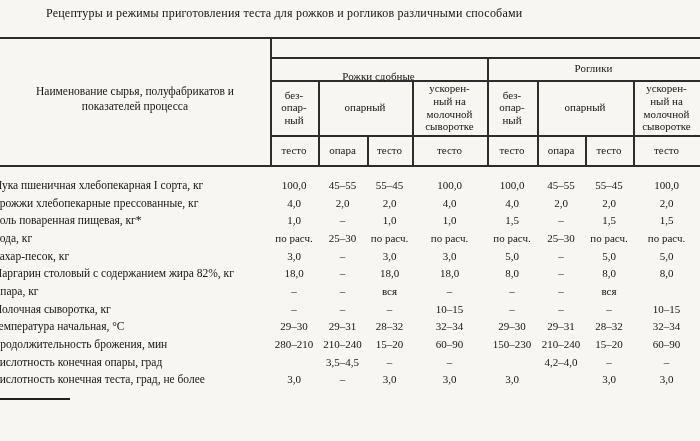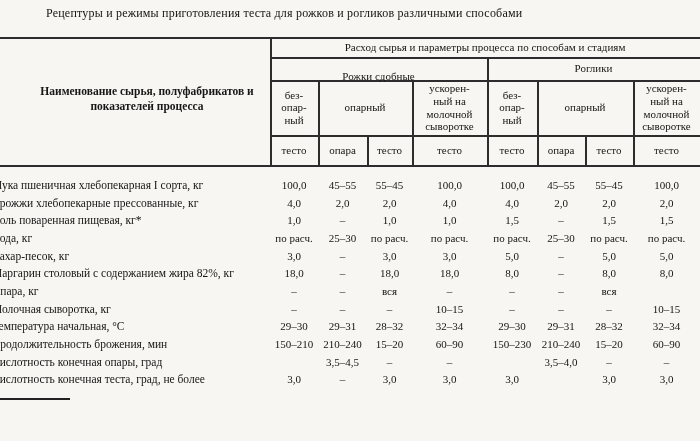--- a/index.html
+++ b/index.html
@@ -57,25 +57,24 @@
 
   <div class="vl" style="left:270px; top:37px; height:130px;"></div>
   <div class="vl" style="left:318px; top:80px; height:87px;"></div>
   <div class="vl" style="left:367px; top:135px; height:32px;"></div>
   <div class="vl" style="left:412px; top:80px; height:87px;"></div>
   <div class="vl" style="left:487px; top:57px; height:110px;"></div>
   <div class="vl" style="left:537px; top:80px; height:87px;"></div>
   <div class="vl" style="left:585px; top:135px; height:32px;"></div>
   <div class="vl" style="left:633px; top:80px; height:87px;"></div>
 
-  <div class="hcell stub" style="left:12px; top:37px; width:270px; height:124px;font-weight:bold;">
+  <div class="hcell stub" style="left:0; top:37px; width:270px; height:124px;">
     <span>Наименование сырья, полуфабрикатов и показателей процесса</span>
   </div>
 
-  <div class="hcell" style="left:270px; top:37px; width:430px; height:20px;">Расход сырья и параметры процесса по способам и стадиям</div>
 
   <div class="hcell" style="left:270px; top:57px; width:217px; height:38px;">Рожки сдобные</div>
   <div class="hcell" style="left:487px; top:57px; width:213px; height:23px;">Роглики</div>
 
   <div class="hcell method" style="left:270px; top:80px; width:48px; height:55px;">без-
 опар-
 ный</div>
   <div class="hcell method" style="left:318px; top:80px; width:94px; height:55px;">опарный</div>
   <div class="hcell method" style="left:412px; top:80px; width:75px; height:55px;">ускорен-
 ный на
@@ -194,37 +193,37 @@
         <span class="cell">29–31</span>
         <span class="cell">28–32</span>
         <span class="cell">32–34</span>
         <span class="cell">29–30</span>
         <span class="cell">29–31</span>
         <span class="cell">28–32</span>
         <span class="cell">32–34</span>
       </div>
       <div class="drow">
         <span class="rlabel">Продолжительность брожения, мин</span>
-        <span class="cell">150–210</span>
+        <span class="cell">280–210</span>
         <span class="cell">210–240</span>
         <span class="cell">15–20</span>
         <span class="cell">60–90</span>
         <span class="cell">150–230</span>
         <span class="cell">210–240</span>
         <span class="cell">15–20</span>
         <span class="cell">60–90</span>
       </div>
       <div class="drow">
         <span class="rlabel">Кислотность конечная опары, град</span>
         <span class="cell"></span>
         <span class="cell">3,5–4,5</span>
         <span class="cell">–</span>
         <span class="cell">–</span>
         <span class="cell"></span>
-        <span class="cell">3,5–4,0</span>
+        <span class="cell">4,2–4,0</span>
         <span class="cell">–</span>
         <span class="cell">–</span>
       </div>
       <div class="drow">
         <span class="rlabel">Кислотность конечная теста, град, не более</span>
         <span class="cell">3,0</span>
         <span class="cell">–</span>
         <span class="cell">3,0</span>
         <span class="cell">3,0</span>
         <span class="cell">3,0</span>

